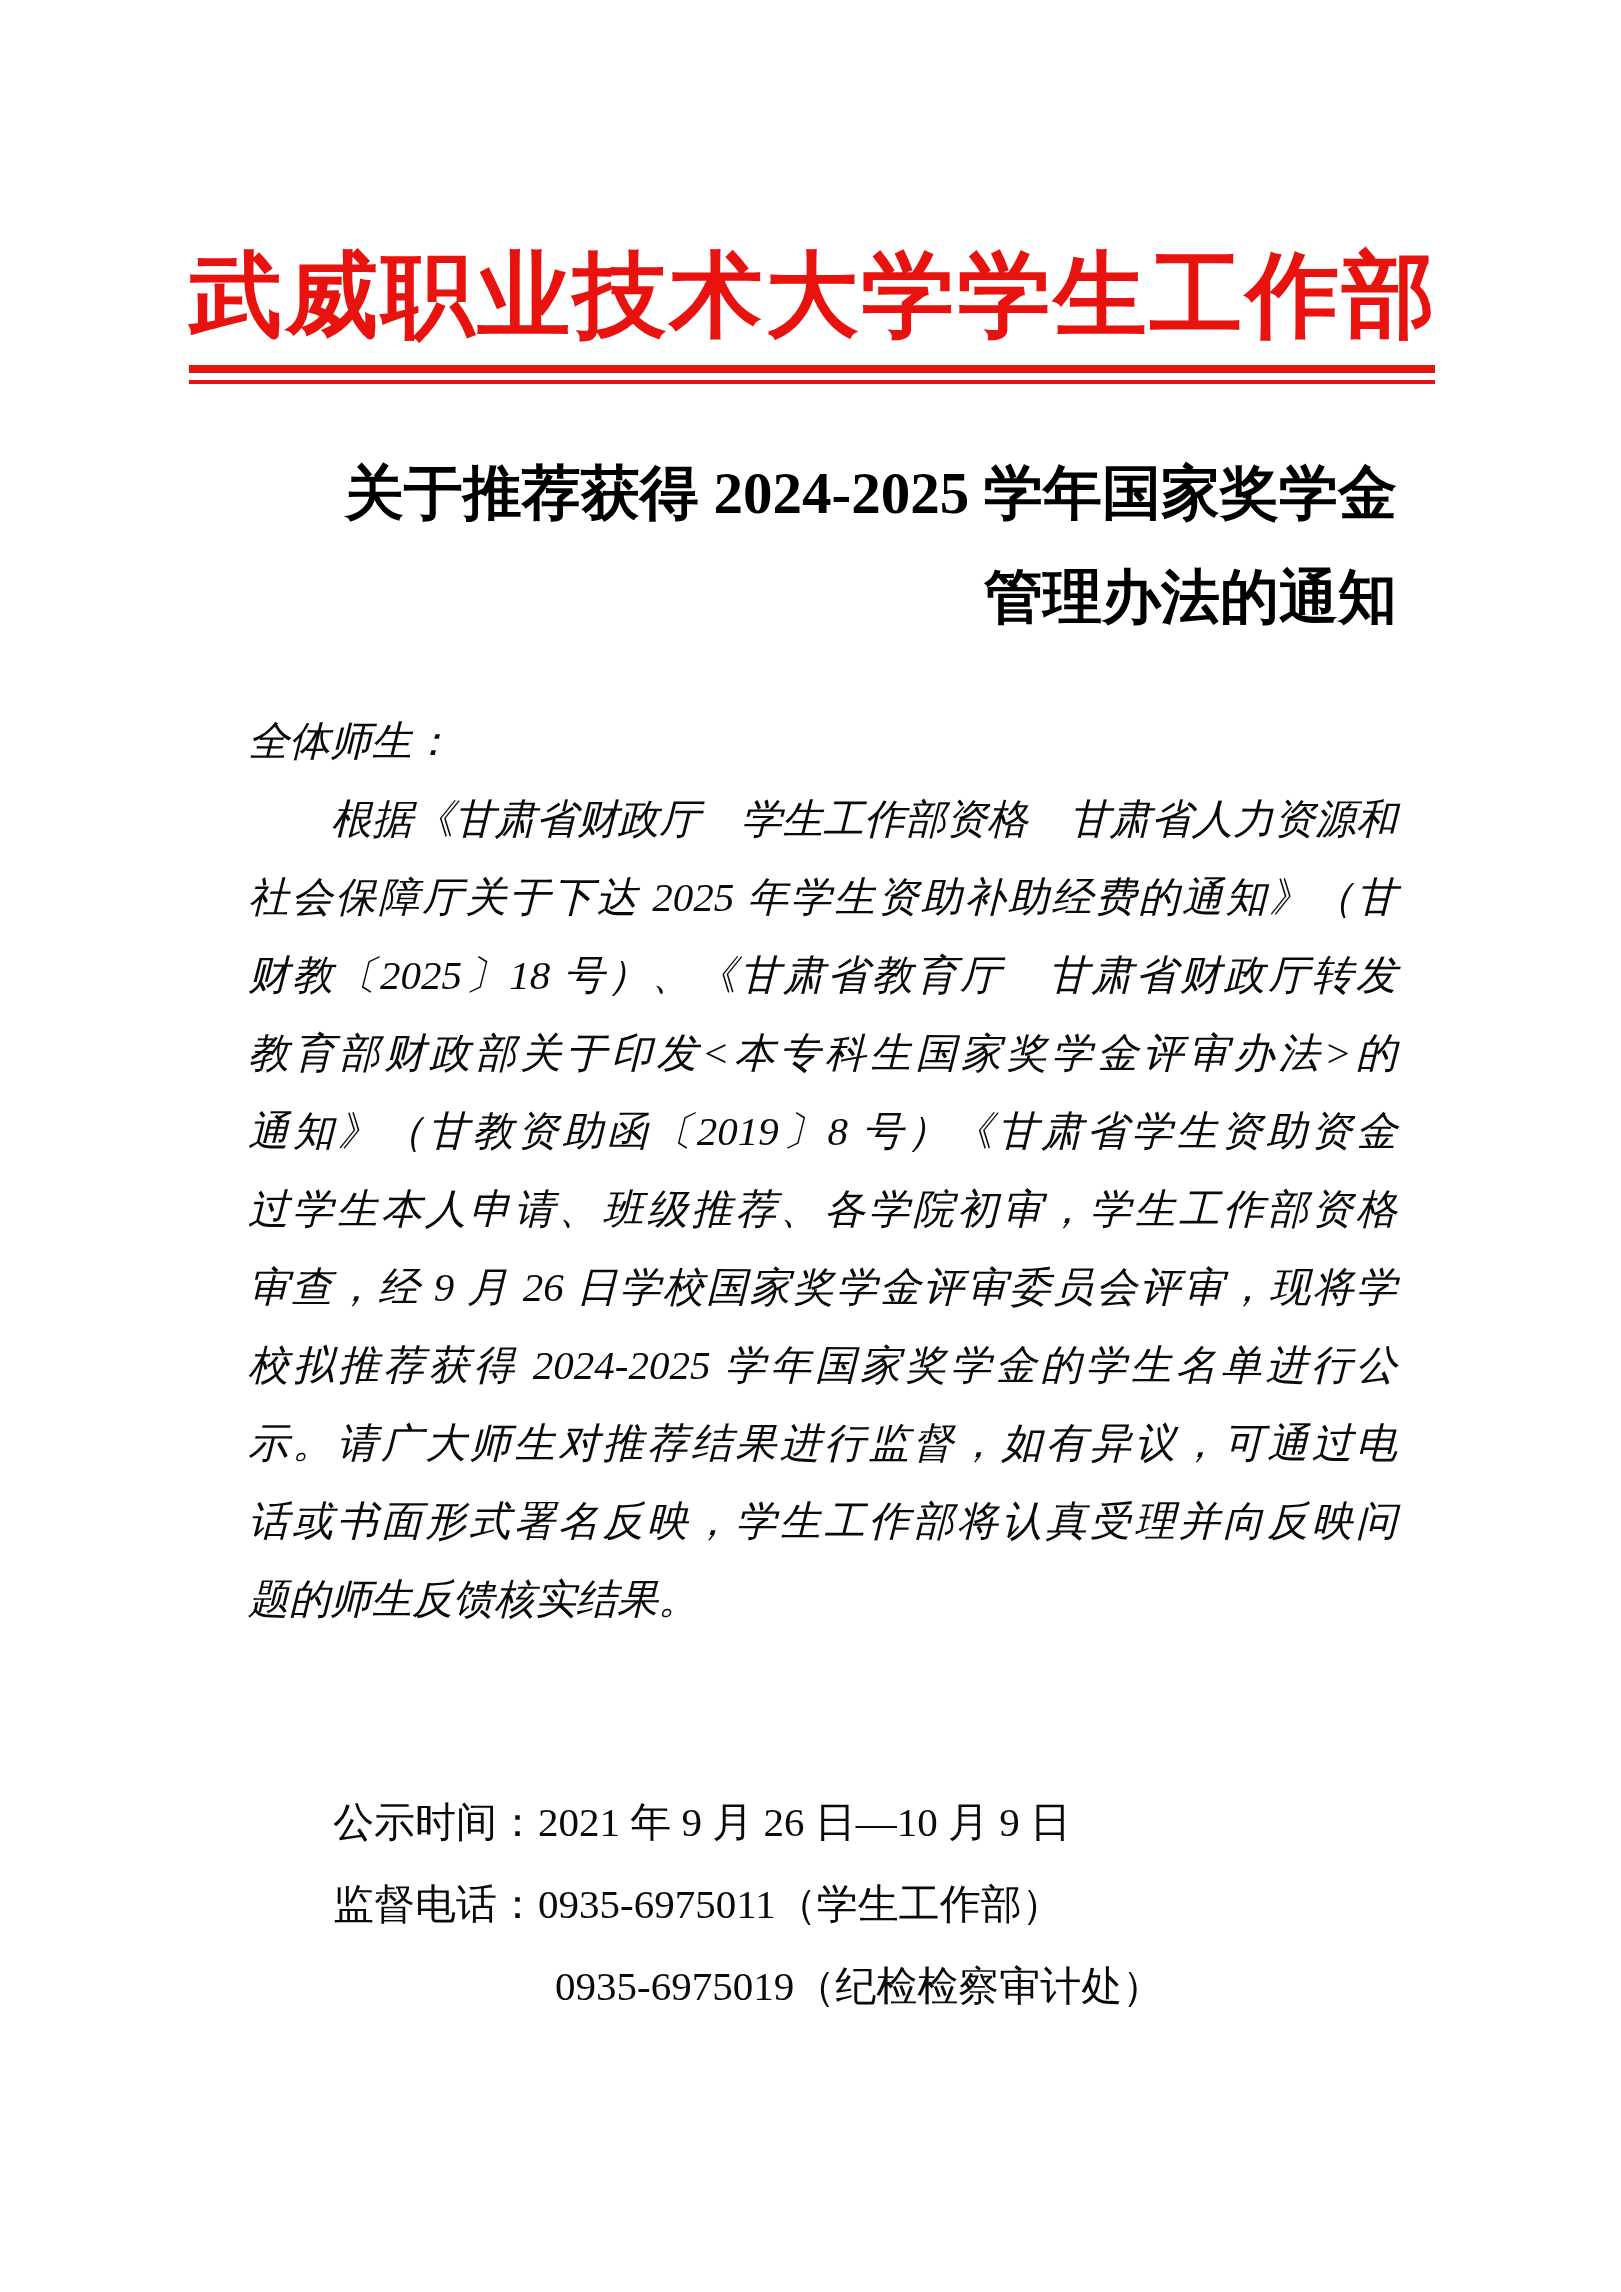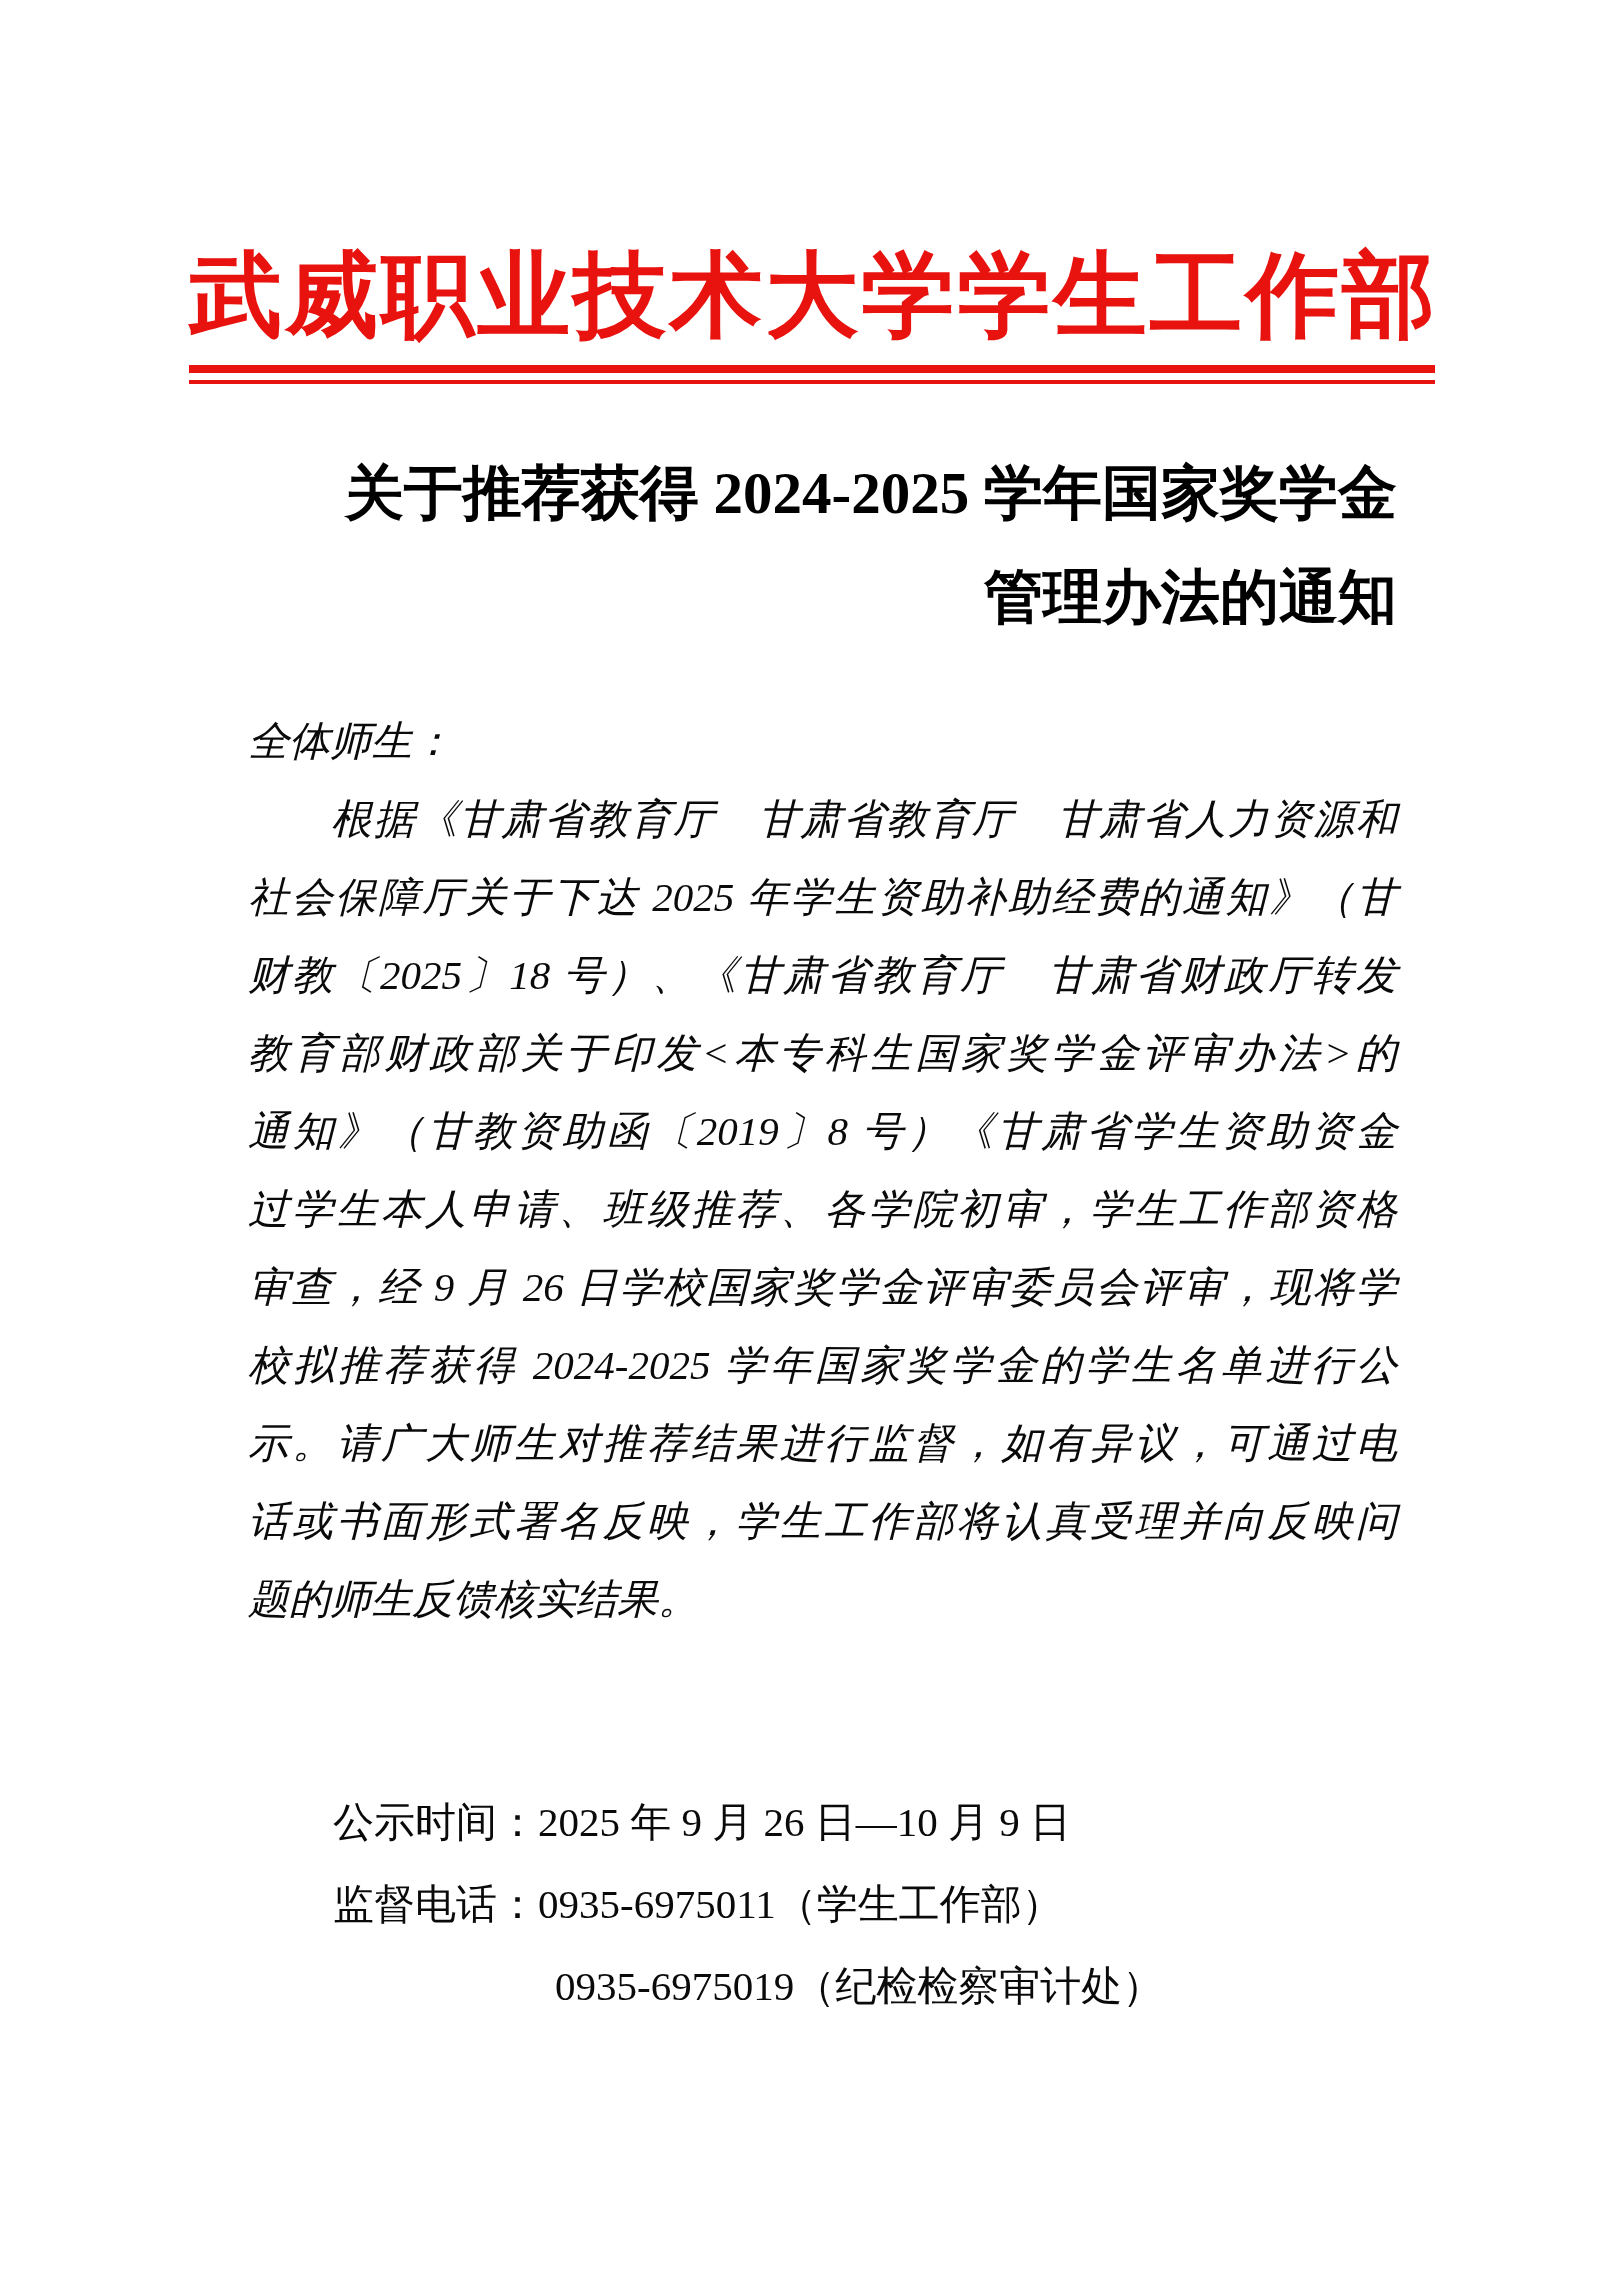--- a/index.html
+++ b/index.html
@@ -92,35 +92,35 @@
   <div class="rule rule-hdr-thick"></div>
   <div class="rule rule-hdr-thin"></div>
 
   <div class="doc-title">
     <div>关于推荐获得 2024-2025 学年国家奖学金</div>
     <div>管理办法的通知</div>
   </div>
 
   <div class="body-block">
     <div class="bline">全体师生：</div>
-    <div class="bline just indent">根据《甘肃省教育厅　甘肃省教育厅　甘肃省人力资源和</div>
+    <div class="bline just indent">根据《甘肃省财政厅　学生工作部资格　甘肃省人力资源和</div>
     <div class="bline just">社会保障厅关于下达 2025 年学生资助补助经费的通知》（甘</div>
     <div class="bline just">财教〔2025〕18 号）、《甘肃省教育厅　甘肃省财政厅转发</div>
     <div class="bline just">教育部财政部关于印发&lt;本专科生国家奖学金评审办法&gt;的</div>
     <div class="bline just">通知》（甘教资助函〔2019〕8 号）《甘肃省学生资助资金</div>
     <div class="bline just">过学生本人申请、班级推荐、各学院初审，学生工作部资格</div>
     <div class="bline just">审查，经 9 月 26 日学校国家奖学金评审委员会评审，现将学</div>
     <div class="bline just">校拟推荐获得 2024-2025 学年国家奖学金的学生名单进行公</div>
     <div class="bline just">示。请广大师生对推荐结果进行监督，如有异议，可通过电</div>
     <div class="bline just">话或书面形式署名反映，学生工作部将认真受理并向反映问</div>
     <div class="bline">题的师生反馈核实结果。</div>
   </div>
 
   <div class="info-block">
-    <div class="iline">公示时间：2025 年 9 月 26 日—10 月 9 日</div>
+    <div class="iline">公示时间：2021 年 9 月 26 日—10 月 9 日</div>
     <div class="iline">监督电话：0935-6975011（学生工作部）</div>
     <div class="iline hang">0935-6975019（纪检检察审计处）</div>
   </div>
 
   <div class="rule rule-ftr-thin"></div>
   <div class="rule rule-ftr-thick"></div>
 
 </div>
 
 

